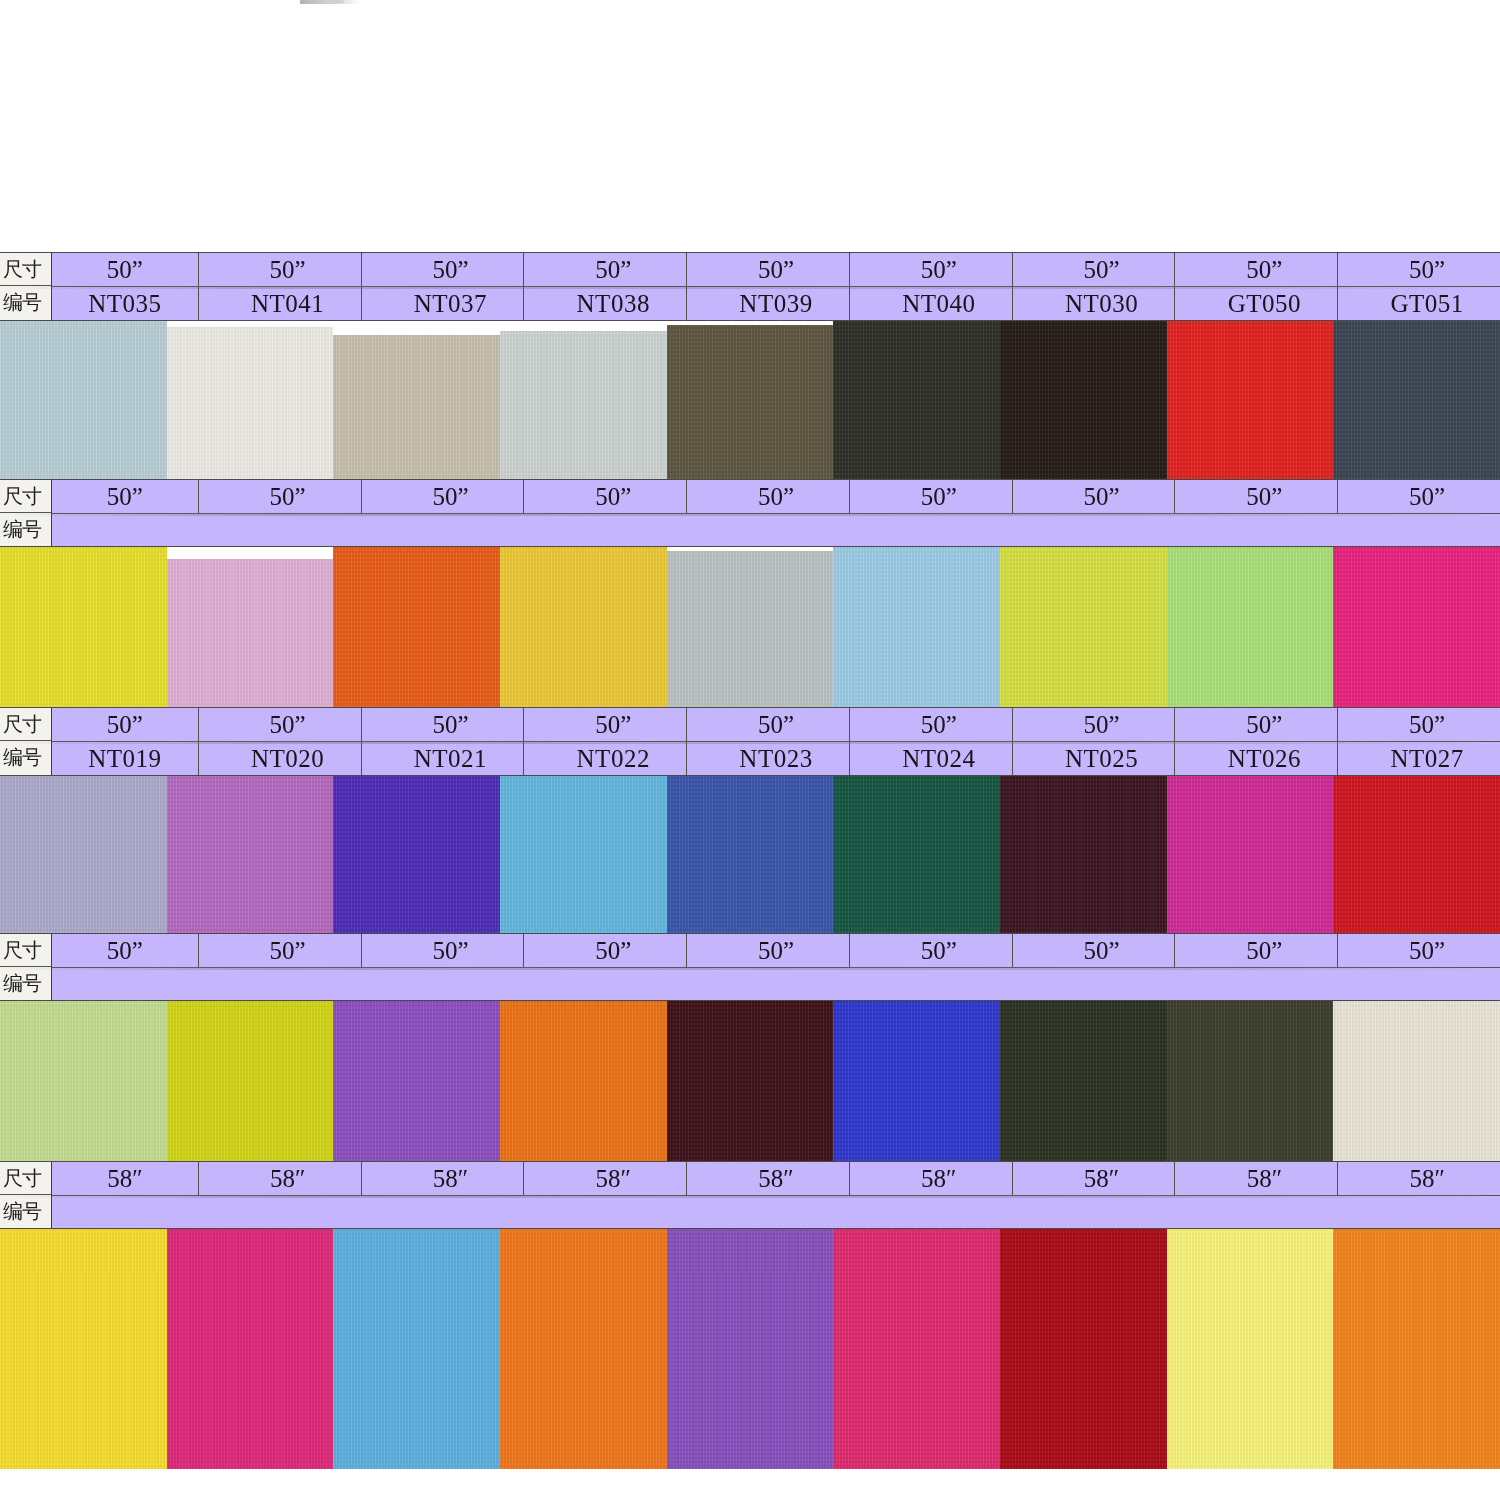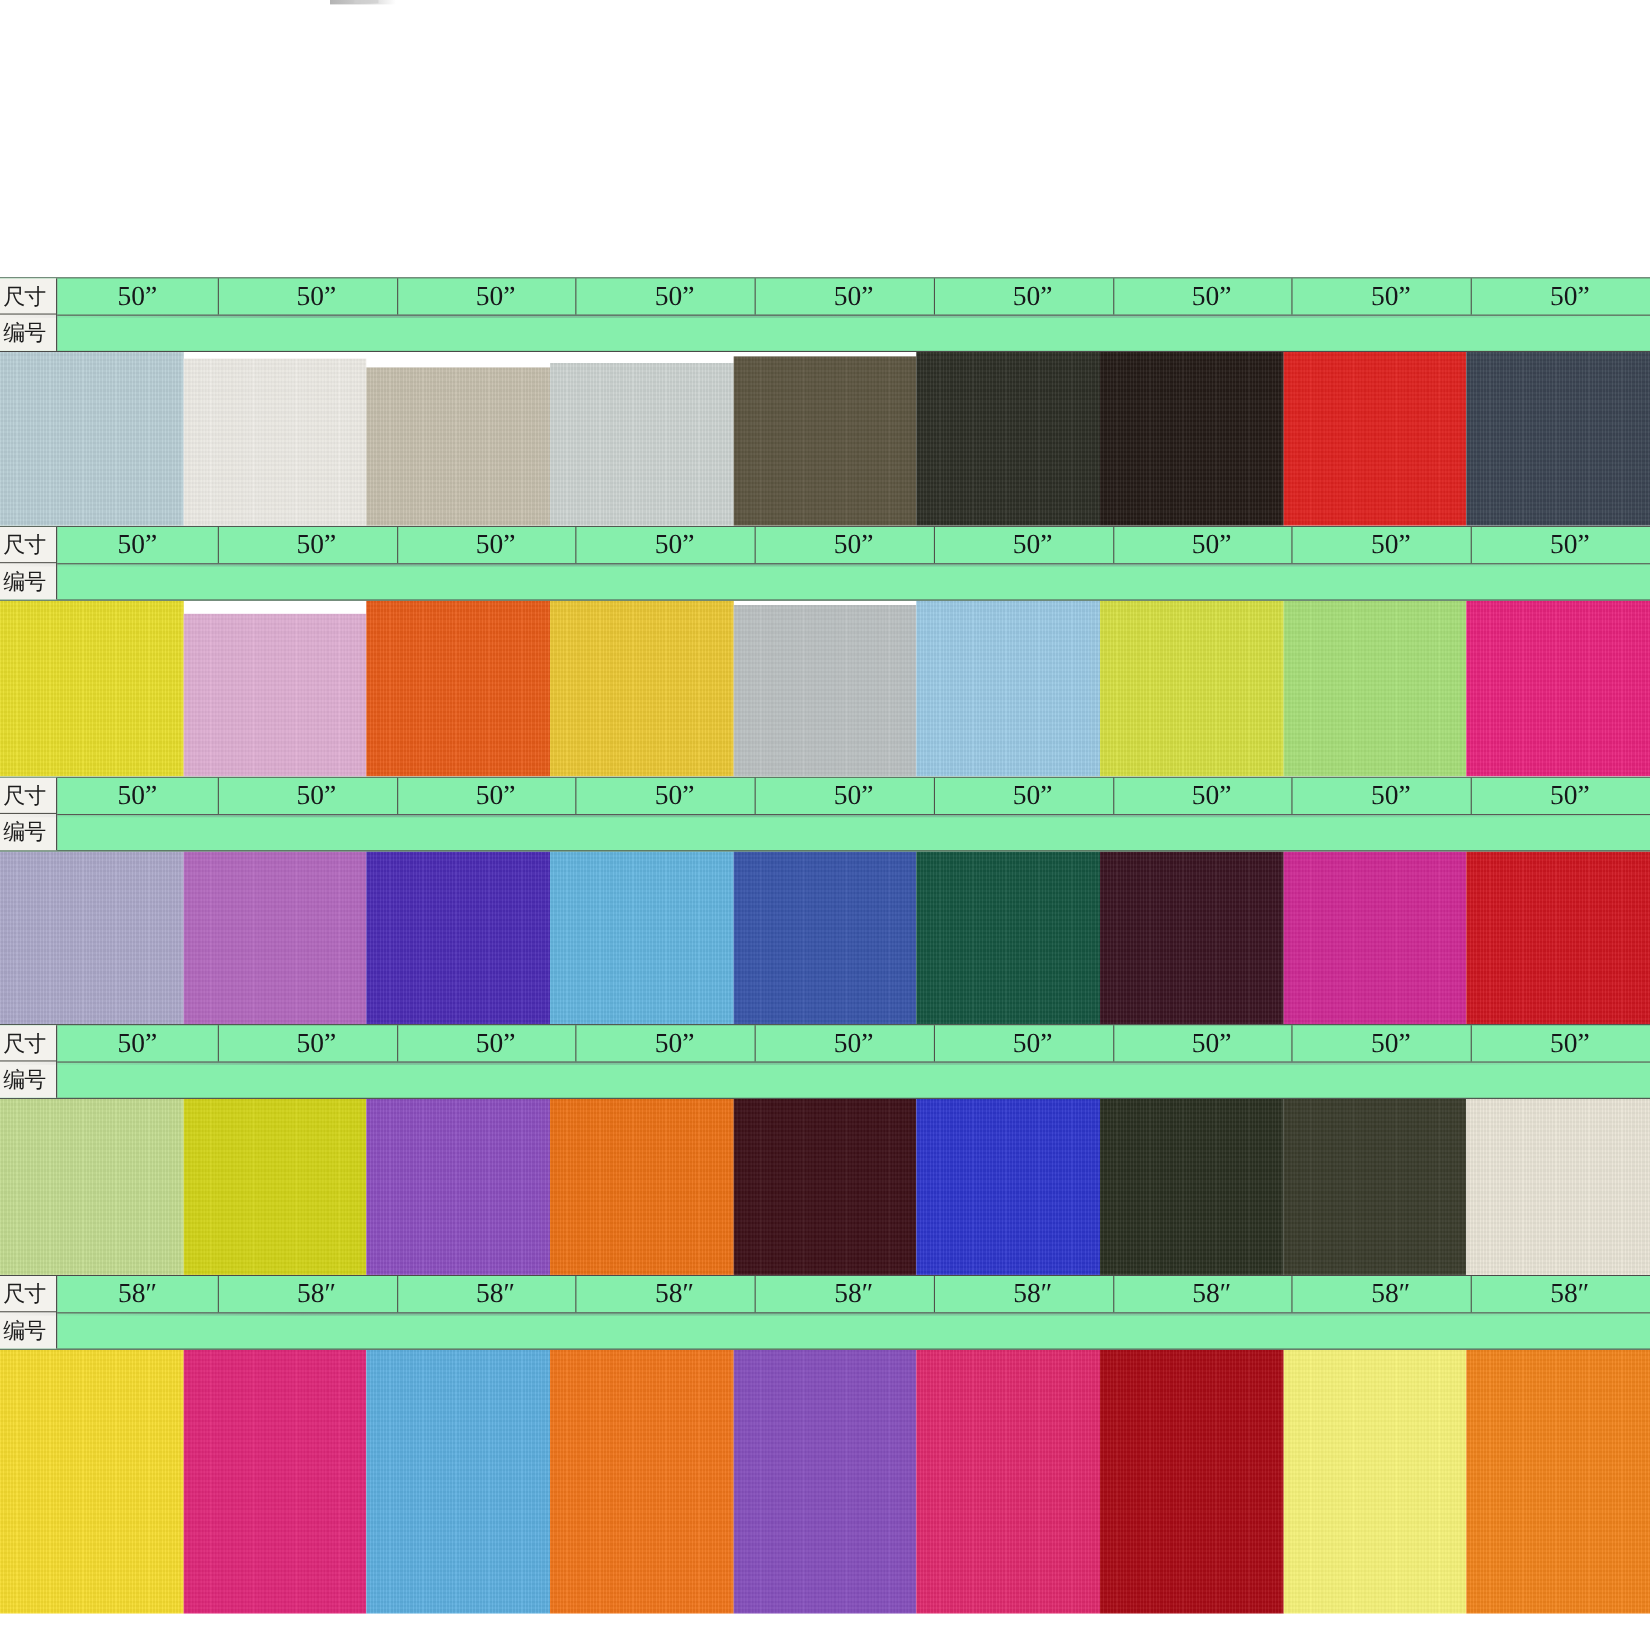--- a/index.html
+++ b/index.html
@@ -48,21 +48,21 @@
     position: relative;
     width: 1500px;
     overflow: hidden;
   }
 
   
   .row-header {
     position: relative;
     display: flex;
     width: 1500px;
-    background: #86efac;
+    background: #c4b5fd;
     box-sizing: border-box;
     border-top: 1.4px solid #4a4a48;
     border-bottom: 1.4px solid #4a4a48;
     z-index: 3;
   }
   .hdr-labelcol {
     width: 52px;
     flex: 0 0 52px;
     display: flex;
     flex-direction: column;
@@ -163,20 +163,31 @@
             <div class="hdr-cell">50”</div>
             <div class="hdr-cell">50”</div>
             <div class="hdr-cell">50”</div>
             <div class="hdr-cell">50”</div>
             <div class="hdr-cell">50”</div>
             <div class="hdr-cell">50”</div>
             <div class="hdr-cell">50”</div>
             <div class="hdr-cell">50”</div>
             <div class="hdr-cell">50”</div>
           </div>
+          <div class="hdr-line code-line">
+            <div class="hdr-cell">NT035</div>
+            <div class="hdr-cell">NT041</div>
+            <div class="hdr-cell">NT037</div>
+            <div class="hdr-cell">NT038</div>
+            <div class="hdr-cell">NT039</div>
+            <div class="hdr-cell">NT040</div>
+            <div class="hdr-cell">NT030</div>
+            <div class="hdr-cell">GT050</div>
+            <div class="hdr-cell">GT051</div>
+          </div>
         </div>
         <div class="smudge" style="top: 33px;"></div>
       </div>
       <div class="color-band band-r1">
         <div class="swatch" title="NT035" style="background: rgb(185, 207, 214);"></div>
         <div class="swatch" title="NT041" style="background: rgb(238, 236, 230); margin-top: 6px; align-self: flex-start; height: calc(100% - 6px);"></div>
         <div class="swatch" title="NT037" style="background: rgb(199, 192, 174); margin-top: 14px; align-self: flex-start; height: calc(100% - 14px);"></div>
         <div class="swatch" title="NT038" style="background: rgb(205, 212, 210); margin-top: 10px; align-self: flex-start; height: calc(100% - 10px);"></div>
         <div class="swatch" title="NT039" style="background: rgb(93, 86, 65); margin-top: 4px; align-self: flex-start; height: calc(100% - 4px);"></div>
         <div class="swatch" title="NT040" style="background: rgb(45, 47, 38);"></div>
@@ -229,20 +240,31 @@
             <div class="hdr-cell">50”</div>
             <div class="hdr-cell">50”</div>
             <div class="hdr-cell">50”</div>
             <div class="hdr-cell">50”</div>
             <div class="hdr-cell">50”</div>
             <div class="hdr-cell">50”</div>
             <div class="hdr-cell">50”</div>
             <div class="hdr-cell">50”</div>
             <div class="hdr-cell">50”</div>
           </div>
+          <div class="hdr-line code-line">
+            <div class="hdr-cell">NT019</div>
+            <div class="hdr-cell">NT020</div>
+            <div class="hdr-cell">NT021</div>
+            <div class="hdr-cell">NT022</div>
+            <div class="hdr-cell">NT023</div>
+            <div class="hdr-cell">NT024</div>
+            <div class="hdr-cell">NT025</div>
+            <div class="hdr-cell">NT026</div>
+            <div class="hdr-cell">NT027</div>
+          </div>
         </div>
         <div class="smudge" style="top: 33px;"></div>
       </div>
       <div class="color-band band-r3">
         <div class="swatch" title="NT019" style="background: rgb(173, 170, 203);"></div>
         <div class="swatch" title="NT020" style="background: rgb(180, 105, 191);"></div>
         <div class="swatch" title="NT021" style="background: rgb(76, 44, 181);"></div>
         <div class="swatch" title="NT022" style="background: rgb(100, 182, 224);"></div>
         <div class="swatch" title="NT023" style="background: rgb(57, 86, 171);"></div>
         <div class="swatch" title="NT024" style="background: rgb(21, 86, 65);"></div>

